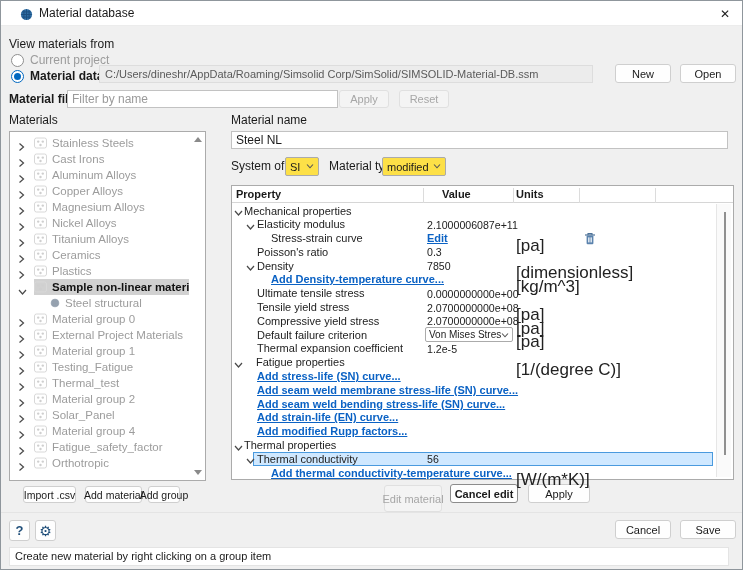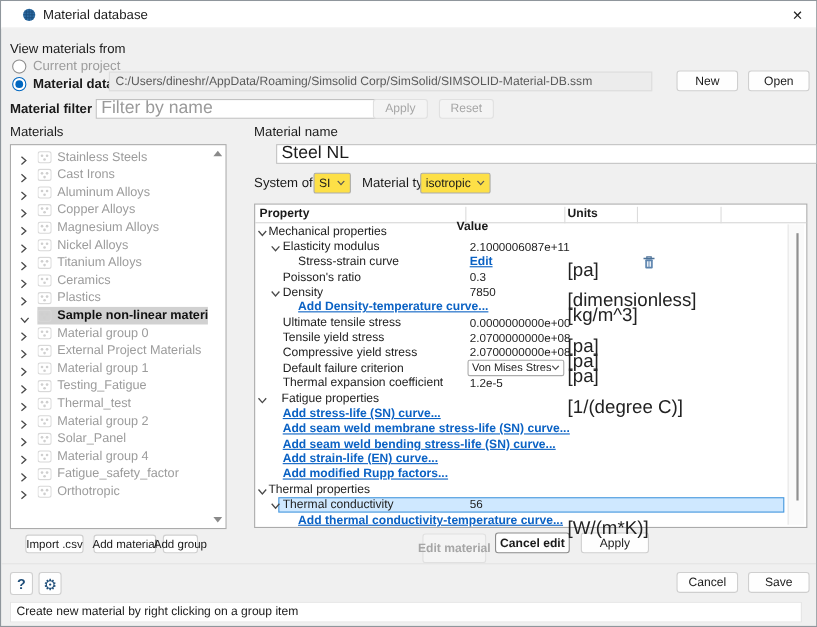--- a/index.html
+++ b/index.html
@@ -12,21 +12,21 @@
   .lbl{position:absolute;font-size:12px;color:#1a1a1a;white-space:nowrap;}
   .lbl.bold{font-weight:bold;}
   .lbl.gray{color:#9c9c9c;}
   .radio{position:absolute;width:13px;height:13px;border-radius:50%;background:#fff;border:1px solid #8f8f8f;}
   .radio.sel{border:1px solid #0067c0;}
   .radio.sel::after{content:"";position:absolute;left:2px;top:2px;width:7px;height:7px;border-radius:50%;background:#0067c0;}
   .pathfield{position:absolute;left:98px;top:64px;width:494px;height:18px;background:#ececec;border:1px solid #dddddd;font-size:11px;color:#5a5a5a;line-height:16px;padding:0 5px;white-space:nowrap;overflow:hidden;}
   .btn{position:absolute;background:#fefefe;border:1px solid #cfcfcf;border-radius:3px;font-size:11px;color:#1a1a1a;display:flex;align-items:center;justify-content:center;white-space:nowrap;}
   .btn.disabled{color:#a6a6a6;background:#f4f4f4;border-color:#e0e0e0;}
   .btn.strong{border-color:#8c8c8c;}
-  input.textbox{position:absolute;border:1px solid #c2c2c2;background:#fff;font-family:"Liberation Sans",sans-serif;font-size:16px;color:#1a1a1a;padding:0 4px;margin-left:20px;}
+  input.textbox{position:absolute;border:1px solid #c2c2c2;background:#fff;font-family:"Liberation Sans",sans-serif;font-size:12px;color:#1a1a1a;padding:0 4px;}
   input.textbox::placeholder{color:#9a9a9a;}
   .panelbox{position:absolute;background:#ffffff;border:1px solid #ababab;}
   
   .tree-row{position:relative;height:16px;}
   .chev{position:absolute;left:8px;top:3px;width:9px;height:10px;}
   .hl{position:absolute;left:24px;right:16px;top:0;height:16px;display:flex;align-items:center;gap:5px;overflow:hidden;}
   .tree-row.child .hl{left:40px;}
   .tree-row.sel .hl{background:#d1d1d1;}
   .ticon{flex:0 0 auto;display:flex;}
   .tlabel{font-size:11.5px;color:#9c9c9c;white-space:nowrap;}
@@ -250,20 +250,38 @@
               <svg width="13" height="12" viewBox="0 0 13 12">
                 <rect x="0.5" y="1" width="12" height="10" rx="2" fill="none" stroke="#d8d8d8"></rect>
                 <circle cx="4.2" cy="4.6" r="1.2" fill="#cfcfcf"></circle>
                 <circle cx="8.8" cy="4.6" r="1.2" fill="#cfcfcf"></circle>
                 <circle cx="6.5" cy="8" r="1.2" fill="#cfcfcf"></circle>
               </svg>
             </span>
             <span class="tlabel">Sample non-linear materials</span>
           </span>
         </div>
+        <div class="tree-row child">
+          <span class="hl">
+            <span class="ticon">
+              <svg width="10" height="10" viewBox="0 0 14 14">
+                <defs>
+                  <clipPath id="sph10">
+                    <circle cx="7" cy="7" r="5.6"></circle>
+                  </clipPath>
+                </defs>
+                <circle cx="7" cy="7" r="6" fill="#aab6c2"></circle>
+                <g clip-path="url(#sph10)" stroke="#8793a0" stroke-width="1">
+                  <path d="M0 4.2 H14 M0 7 H14 M0 9.8 H14 M4.2 0 V14 M7 0 V14 M9.8 0 V14" fill="none"></path>
+                </g>
+              </svg>
+            </span>
+            <span class="tlabel">Steel structural</span>
+          </span>
+        </div>
         <div class="tree-row">
           <span class="chev"><svg width="7" height="10" viewBox="0 0 7 10">
               <path d="M1.5 1.5 L5.5 5 L1.5 8.5" fill="none" stroke="#4a4a4a" stroke-width="1.2"></path>
             </svg></span>
           <span class="hl">
             <span class="ticon">
               <svg width="13" height="12" viewBox="0 0 13 12">
                 <rect x="0.5" y="1" width="12" height="10" rx="2" fill="none" stroke="#d8d8d8"></rect>
                 <circle cx="4.2" cy="4.6" r="1.2" fill="#cfcfcf"></circle>
                 <circle cx="8.8" cy="4.6" r="1.2" fill="#cfcfcf"></circle>
@@ -433,32 +451,32 @@
   <div class="combo" style="left:284px;top:156px;width:34px;">
     <span class="cv">SI</span>
     <span class="carr chev-down">
         <svg width="8" height="5" viewBox="0 0 8 5">
           <path d="M1 0.5 L4 3.8 L7 0.5" fill="none" stroke="#555" stroke-width="1.1"></path>
         </svg>
       </span>
   </div>
   <span class="lbl" style="left:328px;top:158px;">Material type</span>
   <div class="combo" style="left:381px;top:156px;width:64px;">
-    <span class="cv">isotropic</span>
+    <span class="cv">modified</span>
     <span class="carr chev-down">
         <svg width="8" height="5" viewBox="0 0 8 5">
           <path d="M1 0.5 L4 3.8 L7 0.5" fill="none" stroke="#555" stroke-width="1.1"></path>
         </svg>
       </span>
   </div>
 
   <div class="panelbox" style="left:230px;top:184px;width:503px;height:295px;">
     <div class="thead">
       <span style="left:4px;">Property</span>
-      <span style="left:183px;margin-top:12px;">Value</span>
+      <span style="left:210px;">Value</span>
       <span style="left:284px;">Units</span>
       <span class="hsep" style="left:191px;"></span>
       <span class="hsep" style="left:281px;"></span>
       <span class="hsep" style="left:347px;"></span>
       <span class="hsep" style="left:423px;"></span>
     </div>
     <div class="prows" id="property-rows">
         <div class="prow">
           <span class="parrow" style="left: 2px;"><svg width="9" height="8" viewBox="0 0 9 8">
               <path d="M1 2 L4.5 6 L8 2" fill="none" stroke="#4a4a4a" stroke-width="1.2"></path>
@@ -567,21 +585,21 @@
           <span class="punits">[W/(m*K)]</span>
         </div>
         <div class="prow">
           <span class="plink" style="left: 39px;">Add thermal conductivity-temperature curve...</span>
         </div>
       </div>
     <div class="tgutter">
       <div class="tthumb"></div>
     </div>
   </div>
-  <div class="btn disabled" style="left:383px;top:484px;width:58px;height:27px;font-weight:bold;">Edit material</div>
+  <div class="btn disabled" style="left:383px;top:484px;width:58px;height:27px;">Edit material</div>
   <div class="btn strong" style="left:449px;top:483px;width:68px;height:19px;font-weight:600;">Cancel edit</div>
   <div class="btn" style="left:527px;top:483px;width:62px;height:19px;">Apply</div>
 
   <div class="sep-footer"></div>
   <div class="btn" style="left:8px;top:519px;width:21px;height:21px;">
     <span class="iconbtn">?</span>
   </div>
   <div class="btn" style="left:34px;top:519px;width:21px;height:21px;">
     <span class="gearglyph">⚙</span>
   </div>

